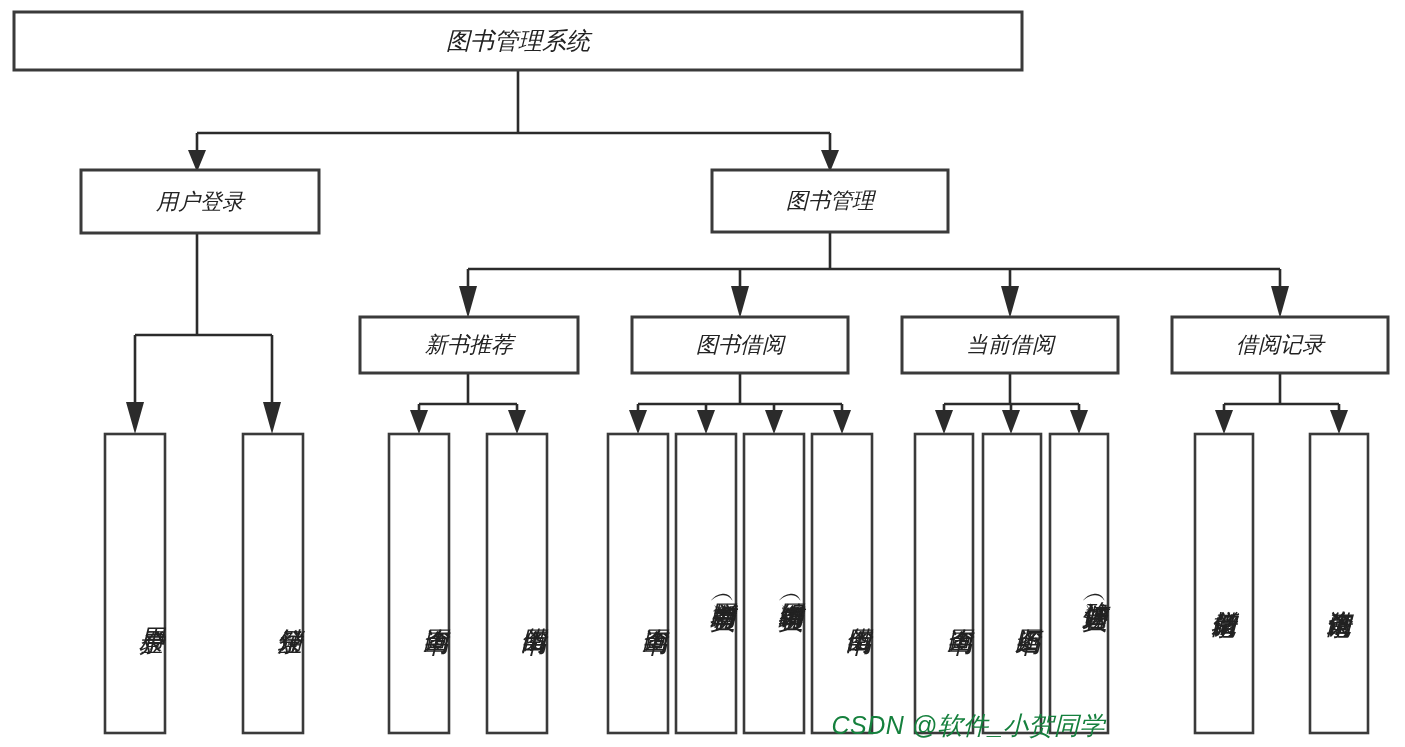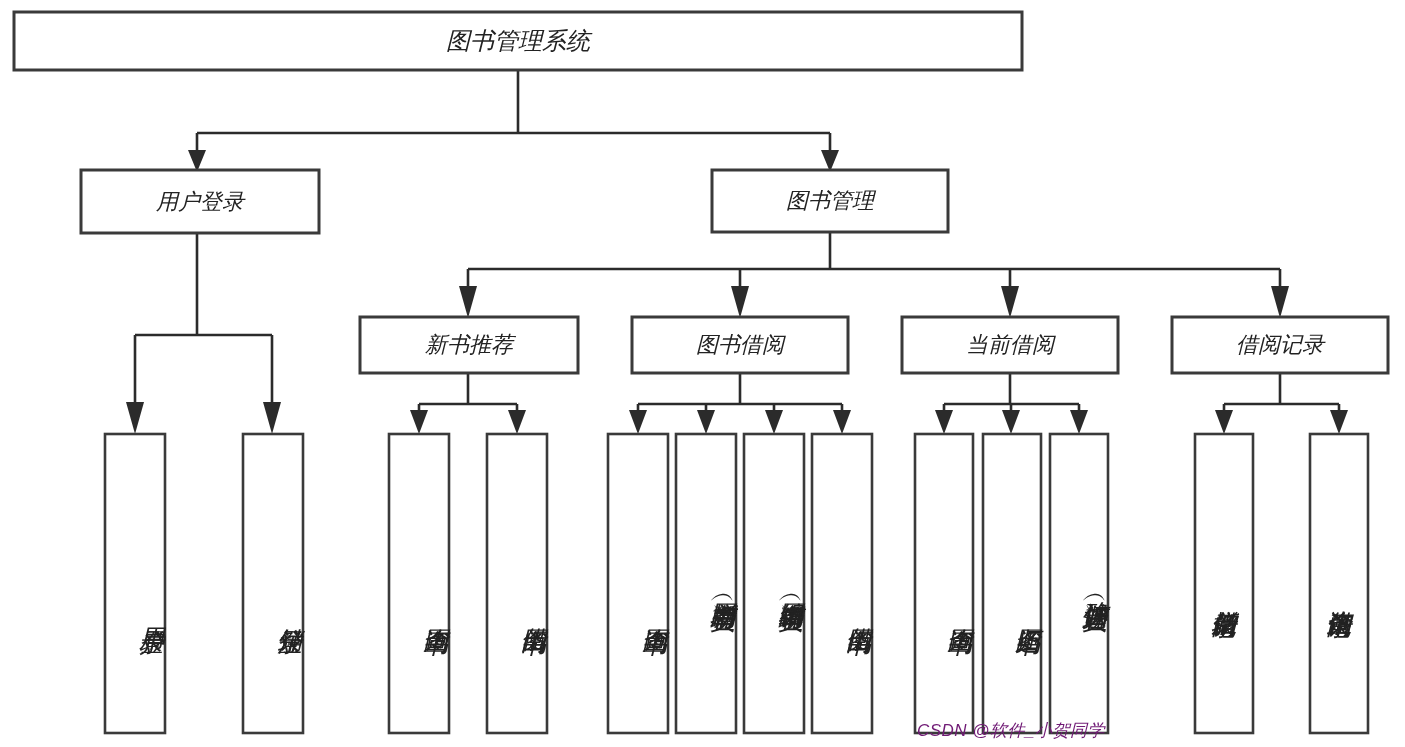--- a/index.html
+++ b/index.html
@@ -76,22 +76,22 @@
     box-sizing: border-box;
   }
   .vlabel.centered {
     align-items: center;
   }
   .watermark {
     position: absolute;
     right: 8px;
     bottom: 5px;
     font-family: "Liberation Sans", "DejaVu Sans", sans-serif;
-    font-size: 17px;
-    color: #701a75;
+    font-size: 25px;
+    color: #15803d;
     letter-spacing: 0.5px;
     user-select: none;
     pointer-events: none;
   }
 </style>
 </head>
 <body>
 
 <div id="diagram-root">
 

